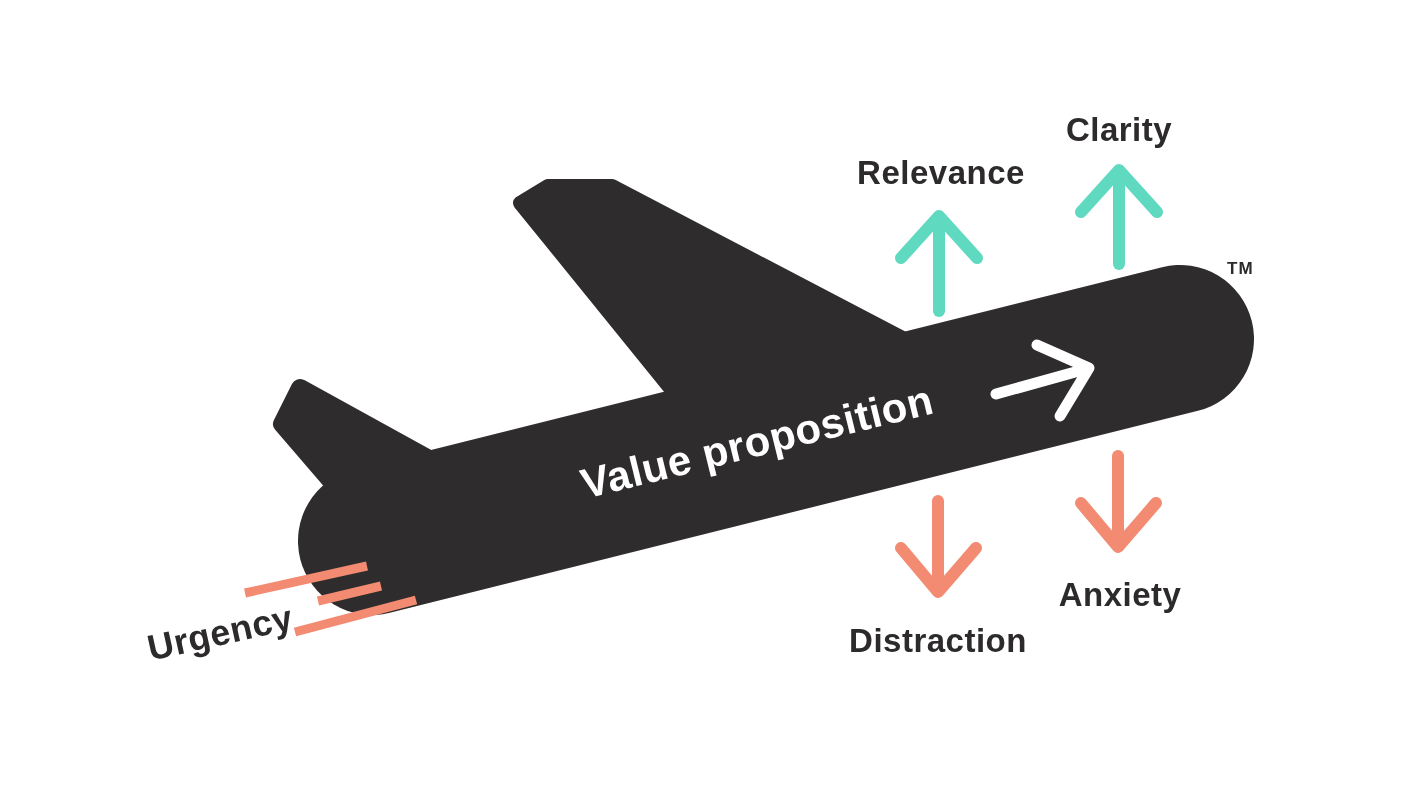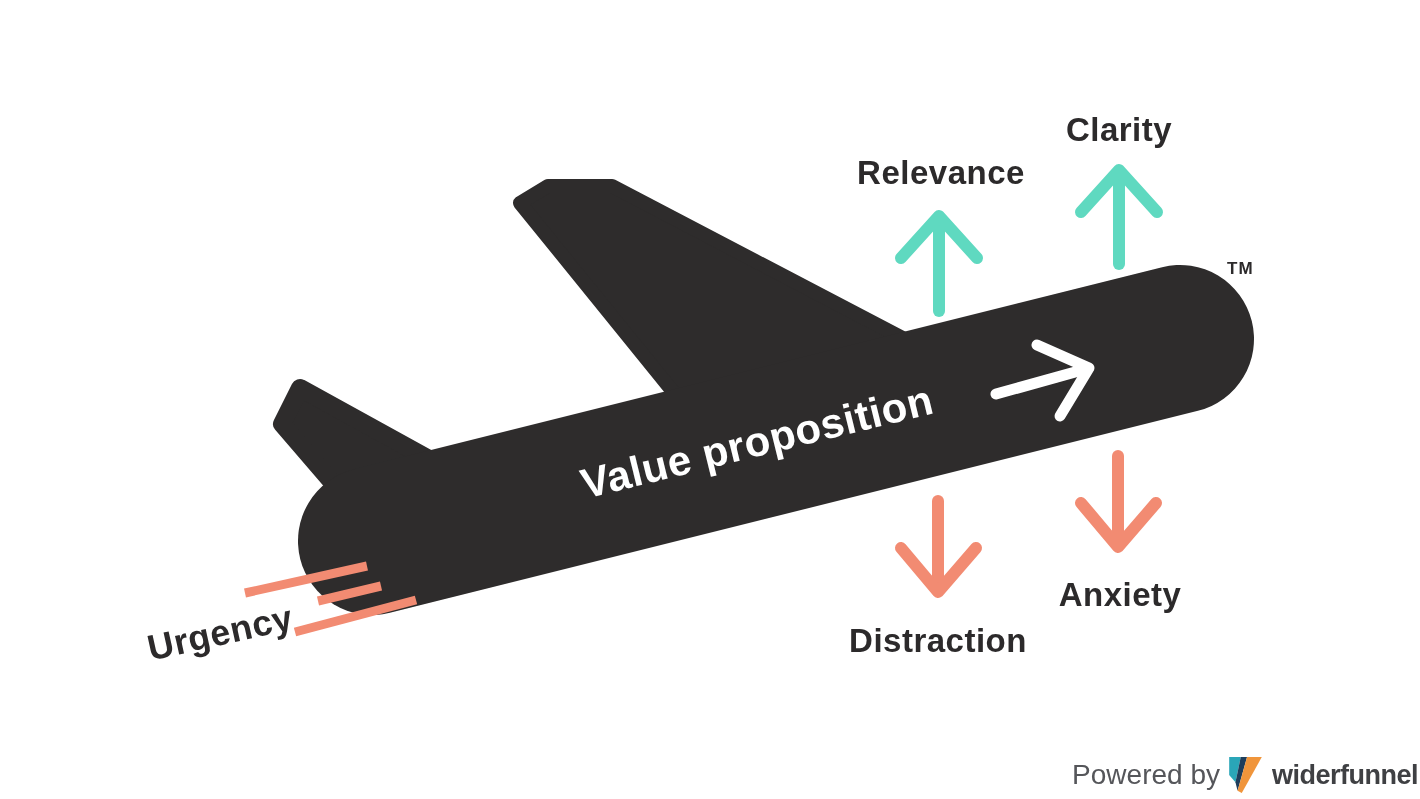--- a/index.html
+++ b/index.html
@@ -142,23 +142,14 @@
 
     <g>
       <g stroke="#f28b72" stroke-width="12" fill="none" stroke-linecap="round" stroke-linejoin="round">
         <path d="M1118 456 L1118 540"></path>
         <path d="M1081 503 L1118 547 L1156 503"></path>
       </g>
       <text class="factor-label" x="1120" y="606">Anxiety</text>
     </g>
   </svg>
 
-  <div class="footer-credit">
-    <span class="powered-by-text">Powered by</span>
-    <svg class="brand-logo" width="38" height="40" viewBox="0 0 36 38">
-      <polygon points="2,2 13,2 8,26 2,19" fill="#2aa6b8"></polygon>
-      <polygon points="13,2 19,2 10,34 8,26" fill="#1e3d5b"></polygon>
-      <polygon points="19,2 33,2 14,36 10,34" fill="#f0953b"></polygon>
-    </svg>
-    <span class="brand-text">widerfunnel</span>
-  </div>
 
 </div>
 
 </body></html>

